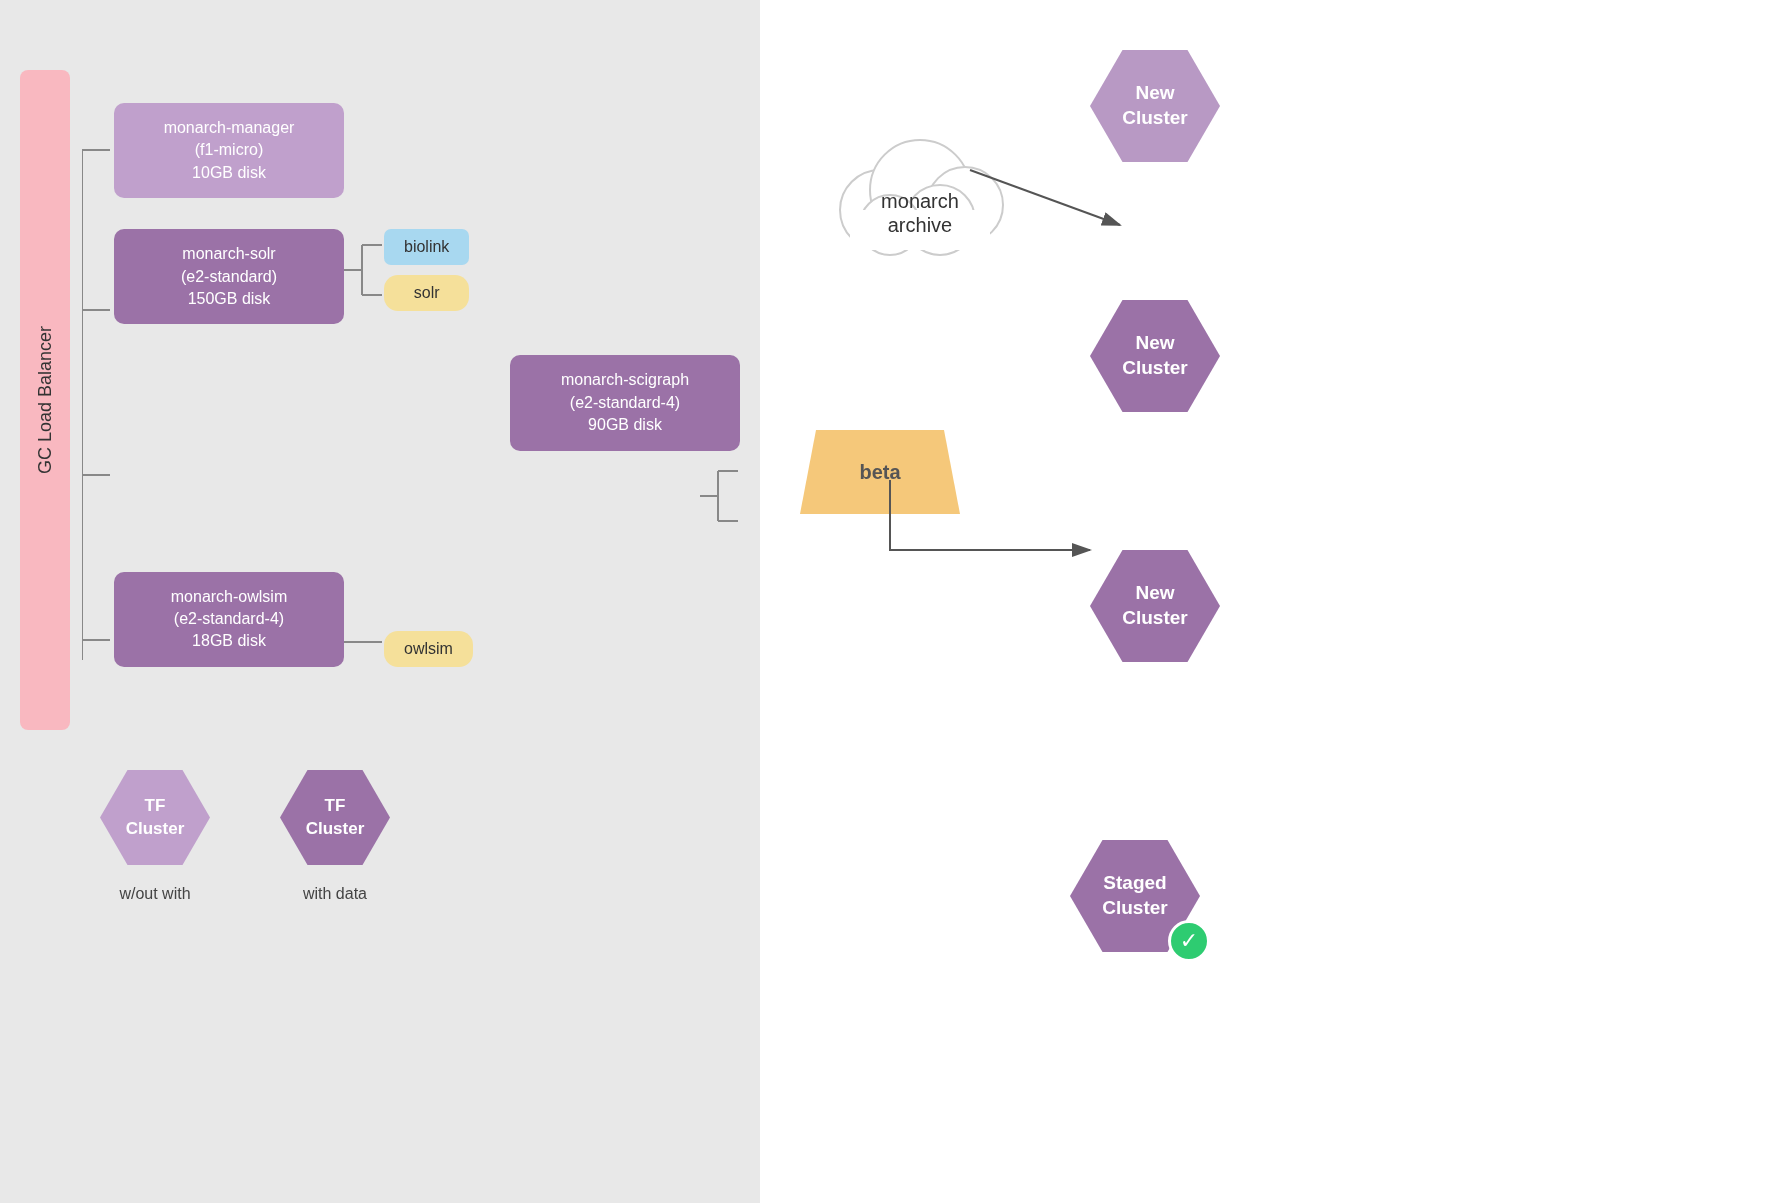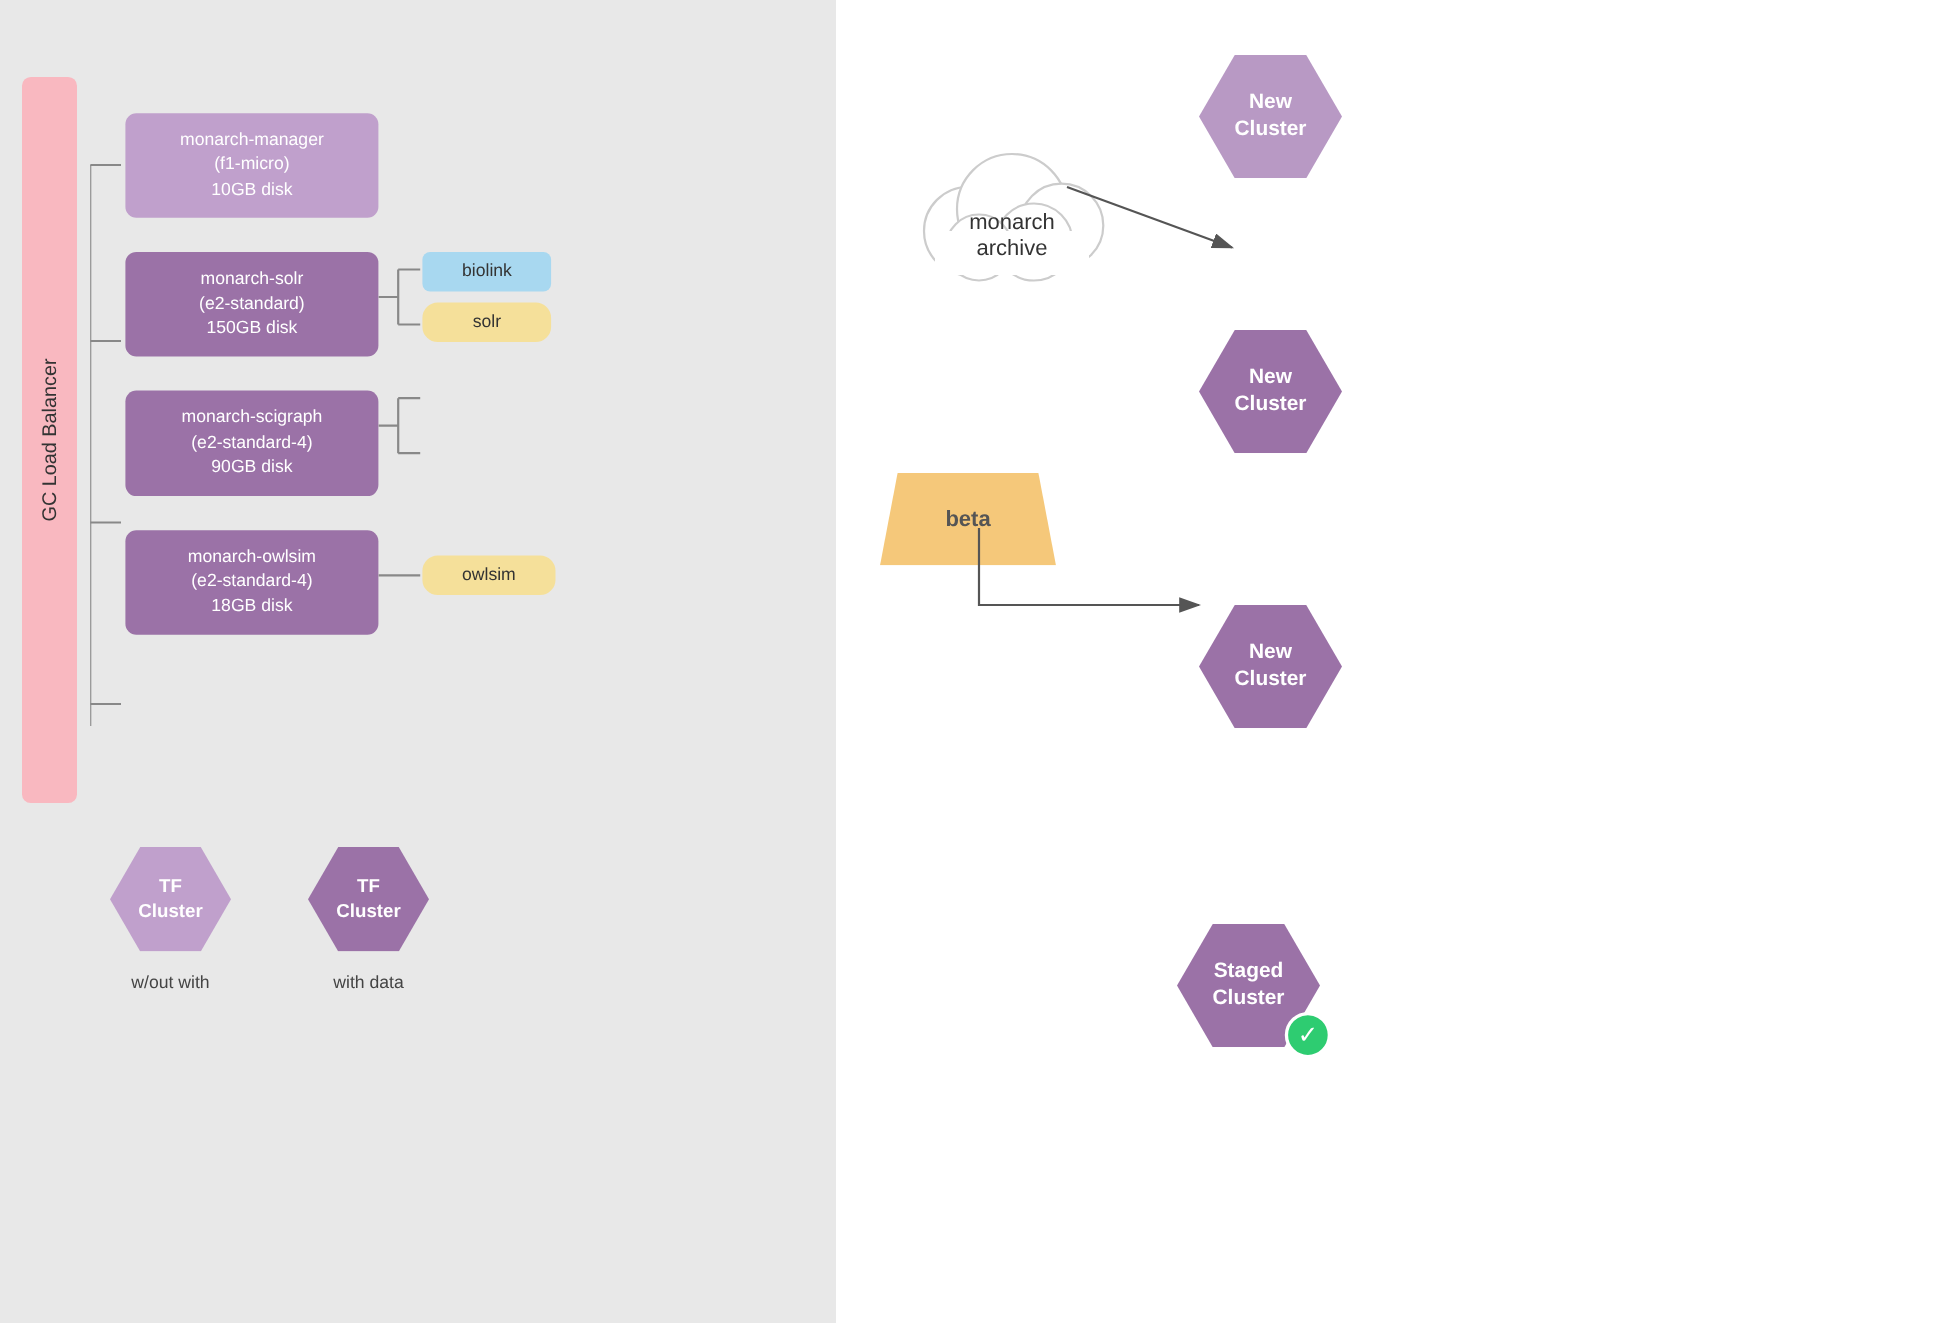--- a/index.html
+++ b/index.html
@@ -162,21 +162,21 @@
       width: 230px;
       flex-shrink: 0;
       margin-top: 13px;
     }
 
     .s-box.manager-box {
       background: #c0a0cc;
     }
 
     .c-box {
-      padding: 9px 36px;
+      padding: 9px 20px;
       border-radius: 7px;
       font-size: 16px;
       font-weight: 500;
       text-align: center;
       color: #333;
     }
     .c-box.blue-c { background: #a8d8f0; }
     .c-box.yellow-c { background: #f5e09a; border-radius: 14px; }
 
     .c-col {
@@ -225,33 +225,33 @@
             <line x1="18" y1="20" x2="18" y2="70" stroke="#888" stroke-width="2"></line>
             <line x1="18" y1="20" x2="38" y2="20" stroke="#888" stroke-width="2"></line>
             <line x1="18" y1="70" x2="38" y2="70" stroke="#888" stroke-width="2"></line>
           </svg>
           <div class="c-col">
             <div class="c-box blue-c">biolink</div>
             <div class="c-box yellow-c">solr</div>
           </div>
         </div>
 
-        <div style="display:flex; align-items:flex-start; margin-bottom:18px;">
+        <div style="display:flex; align-items:flex-end; margin-bottom:18px;flex-direction:column;">
           <div class="s-box">
             monarch-scigraph<br>(e2-standard-4)<br>90GB disk
           </div>
           <svg width="40" height="90" style="flex-shrink:0;">
             <line x1="0" y1="45" x2="18" y2="45" stroke="#888" stroke-width="2"></line>
             <line x1="18" y1="20" x2="18" y2="70" stroke="#888" stroke-width="2"></line>
             <line x1="18" y1="20" x2="38" y2="20" stroke="#888" stroke-width="2"></line>
             <line x1="18" y1="70" x2="38" y2="70" stroke="#888" stroke-width="2"></line>
           </svg>
         </div>
 
-        <div style="display:flex; align-items:center; margin-bottom:18px;">
+        <div style="display:flex; align-items:flex-end; margin-bottom:18px;">
           <div class="s-box">
             monarch-owlsim<br>(e2-standard-4)<br>18GB disk
           </div>
           <svg width="40" height="50" style="flex-shrink:0;">
             <line x1="0" y1="25" x2="38" y2="25" stroke="#888" stroke-width="2"></line>
           </svg>
           <div class="c-col">
             <div class="c-box yellow-c">owlsim</div>
           </div>
         </div>

